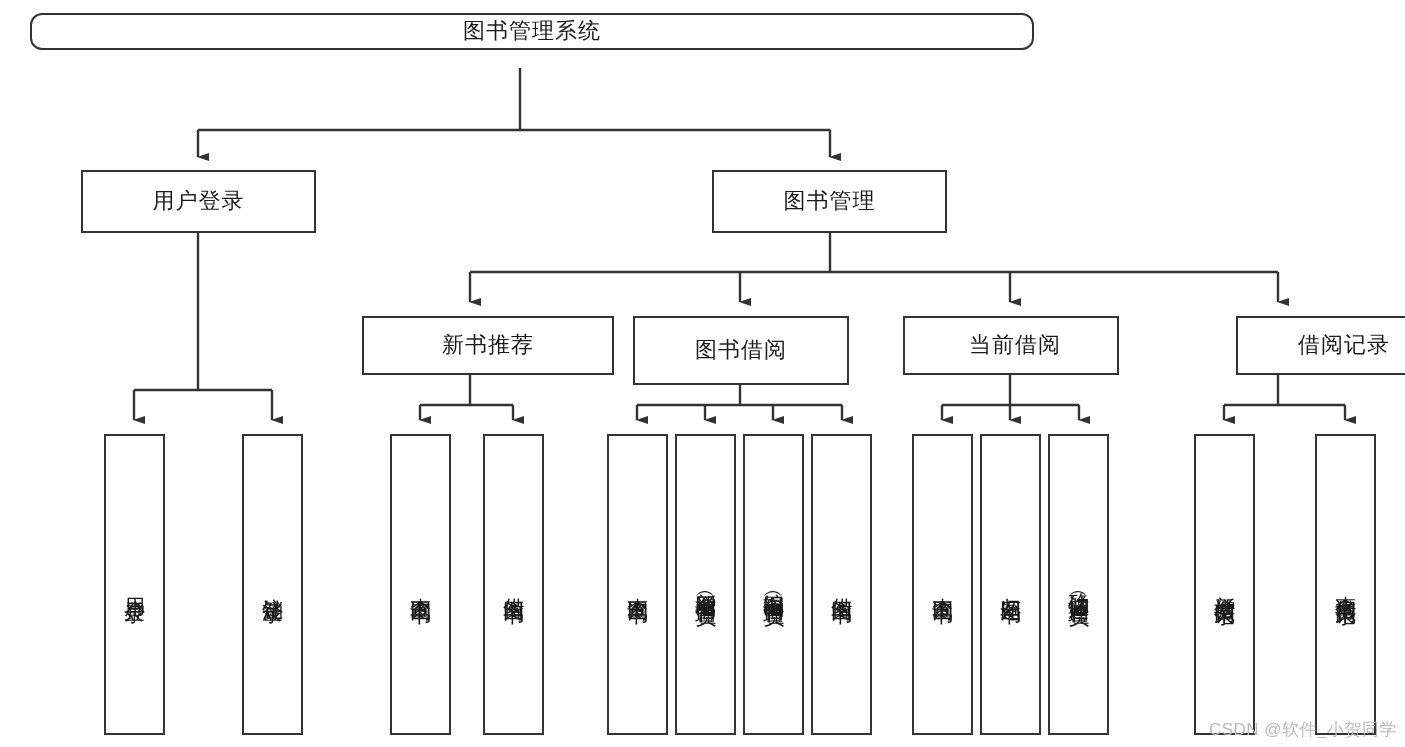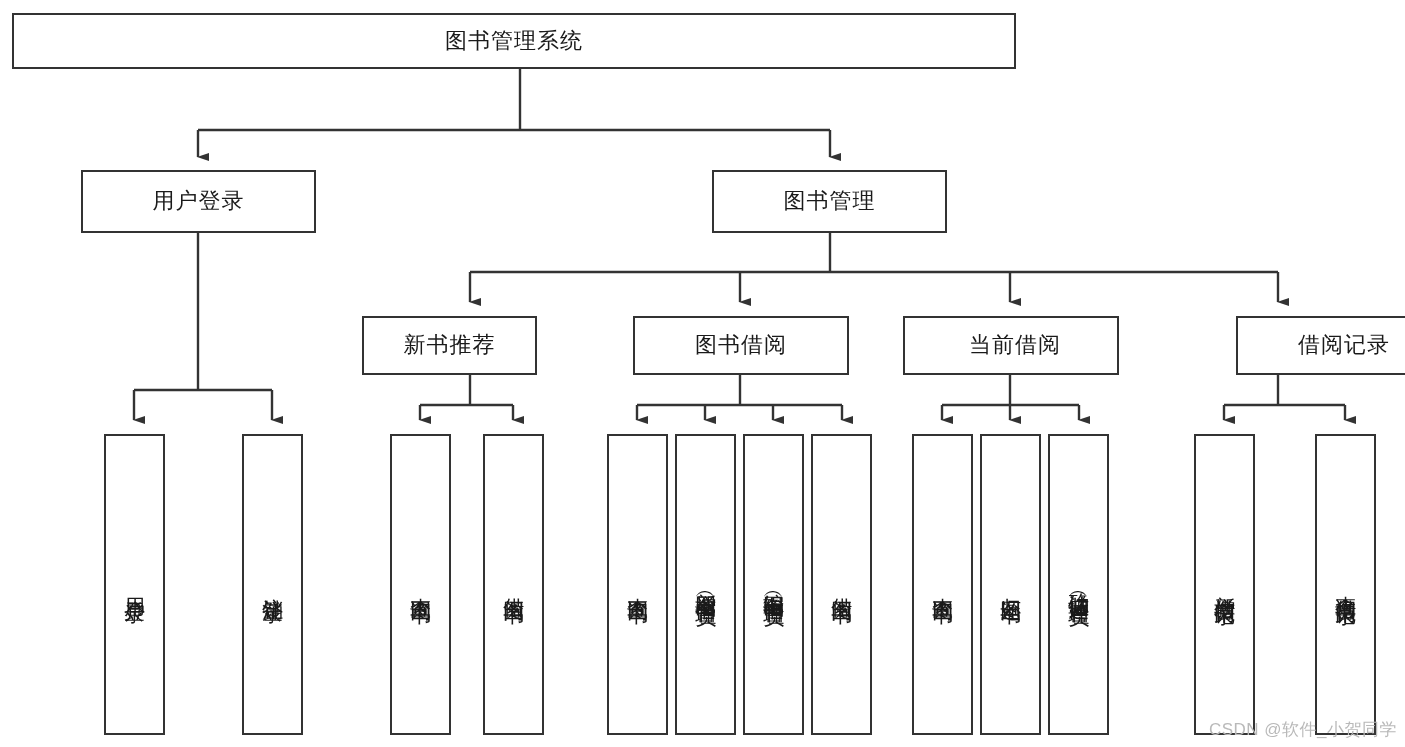--- a/index.html
+++ b/index.html
@@ -111,35 +111,35 @@
       <path d="M1010,405 L1010,420" marker-end="url(#arrow)"></path>
       <path d="M1079,405 L1079,420" marker-end="url(#arrow)"></path>
 
       <path d="M1278,375 L1278,405"></path>
       <path d="M1224,405 L1345,405"></path>
       <path d="M1224,405 L1224,420" marker-end="url(#arrow)"></path>
       <path d="M1345,405 L1345,420" marker-end="url(#arrow)"></path>
     </g>
   </svg>
 
-  <div class="node horizontal" style="left:12px; top:13px; width:1004px; height:56px;">
+  <div class="node horizontal" style="left:30px; top:13px; width:1004px; height:37px;border-radius:12px;">
     <span>图书管理系统</span>
   </div>
 
   <div class="node horizontal" style="left:81px; top:170px; width:235px; height:63px;">
     <span>用户登录</span>
   </div>
   <div class="node horizontal" style="left:712px; top:170px; width:235px; height:63px;">
     <span>图书管理</span>
   </div>
 
-  <div class="node horizontal" style="left:362px; top:316px; width:175px; height:59px;text-align:right;">
+  <div class="node horizontal" style="left:362px; top:316px; width:252px; height:59px;text-align:right;">
     <span>新书推荐</span>
   </div>
-  <div class="node horizontal" style="left:633px; top:316px; width:216px; height:59px;">
+  <div class="node horizontal" style="left:633px; top:316px; width:216px; height:69px;">
     <span>图书借阅</span>
   </div>
   <div class="node horizontal" style="left:903px; top:316px; width:216px; height:59px;padding-left:8px;">
     <span>当前借阅</span>
   </div>
   <div class="node horizontal" style="left:1236px; top:316px; width:216px; height:59px;">
     <span>借阅记录</span>
   </div>
 
   <div class="node vertical" style="left:104px; top:434px; width:61px; height:301px;">

